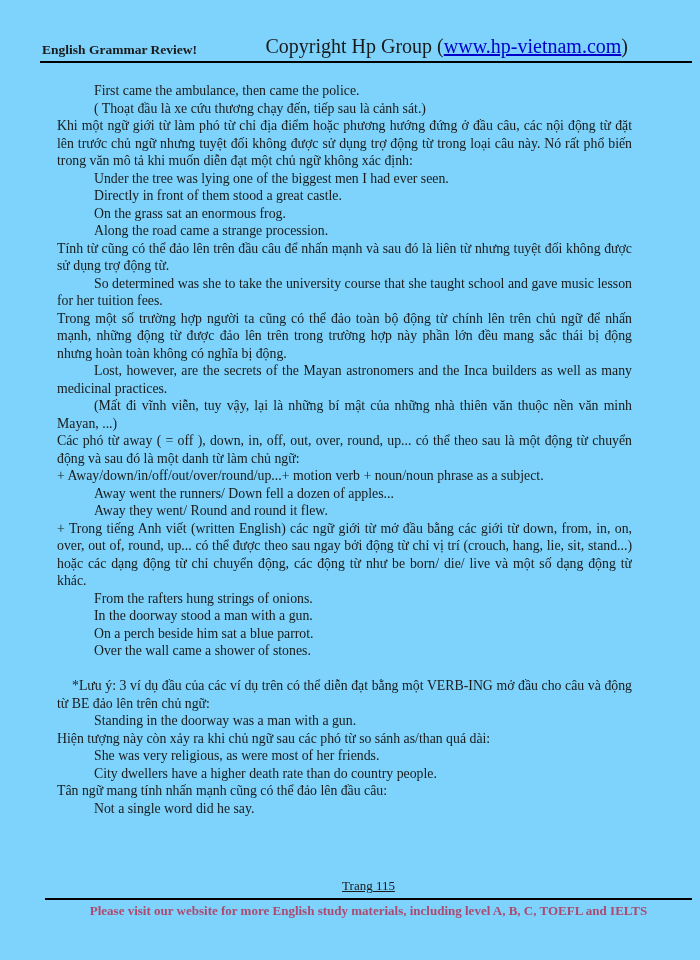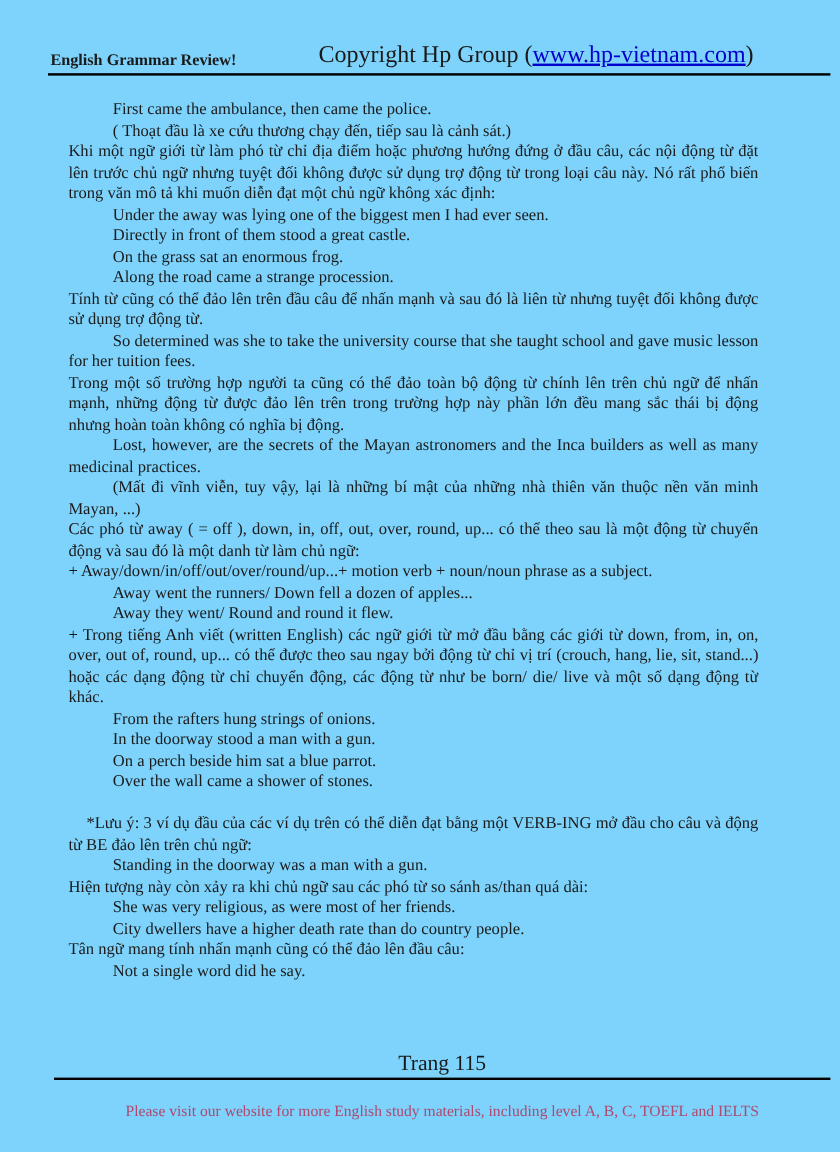--- a/index.html
+++ b/index.html
@@ -53,47 +53,49 @@
   .block { text-align: justify; }
   .ex   { text-indent: 37px; }
   .note { text-indent: 15px; }
   .blank { height: 17.5px; }
   .footer {
     position: absolute;
     top: 877px; left: 45px; width: 647px;
     text-align: center;
   }
   .page-number {
-    font-size: 18px;
+    font-size: 13px;
     line-height: 18px;
     padding-bottom: 3px;
+    text-decoration: underline;
   }
   .footer-message {
     border-top: 2px solid #000;
     color: var(--footer_pink);
     font-size: 13px;
     line-height: 16px;
-    padding-top: 18px;
+    padding-top: 3px;
+    font-weight: bold;
   }
 </style>
 </head>
 <body>
 
 <div class="page">
 
   <div class="header">
     <div class="header-title">English Grammar Review!</div>
     <div class="header-copy"><span>Copyright Hp Group (</span><span class="link">www.hp-vietnam.com</span><span>)</span></div>
   </div>
 
   <div class="content">
       <div class="block ex">First came the ambulance, then came the police.</div>
       <div class="block ex">( Thoạt đầu là xe cứu thương chạy đến, tiếp sau là cảnh sát.)</div>
       <div class="block para">Khi một ngữ giới từ làm phó từ chỉ địa điểm hoặc phương hướng đứng ở đầu câu, các nội động từ đặt lên trước chủ ngữ nhưng tuyệt đối không được sử dụng trợ động từ trong loại câu này. Nó rất phổ biến trong văn mô tả khi muốn diễn đạt một chủ ngữ không xác định:</div>
-      <div class="block ex">Under the away was lying one of the biggest men I had ever seen.</div>
+      <div class="block ex">Under the tree was lying one of the biggest men I had ever seen.</div>
       <div class="block ex">Directly in front of them stood a great castle.</div>
       <div class="block ex">On the grass sat an enormous frog.</div>
       <div class="block ex">Along the road came a strange procession.</div>
       <div class="block para">Tính từ cũng có thể đảo lên trên đầu câu để nhấn mạnh và sau đó là liên từ nhưng tuyệt đối không được sử dụng trợ động từ.</div>
       <div class="block ex">So determined was she to take the university course that she taught school and gave music lesson for her tuition fees.</div>
       <div class="block para">Trong một số trường hợp người ta cũng có thể đảo toàn bộ động từ chính lên trên chủ ngữ để nhấn mạnh, những động từ được đảo lên trên trong trường hợp này phần lớn đều mang sắc thái bị động nhưng hoàn toàn không có nghĩa bị động.</div>
       <div class="block ex">Lost, however, are the secrets of the Mayan astronomers and the Inca builders as well as many medicinal practices.</div>
       <div class="block ex">(Mất đi vĩnh viễn, tuy vậy, lại là những bí mật của những nhà thiên văn thuộc nền văn minh Mayan, ...)</div>
       <div class="block para">Các phó từ away ( = off ), down, in, off, out, over, round, up... có thể theo sau là một động từ chuyển động và sau đó là một danh từ làm chủ ngữ:</div>
       <div class="block para">+ Away/down/in/off/out/over/round/up...+ motion verb + noun/noun phrase as a subject.</div>

